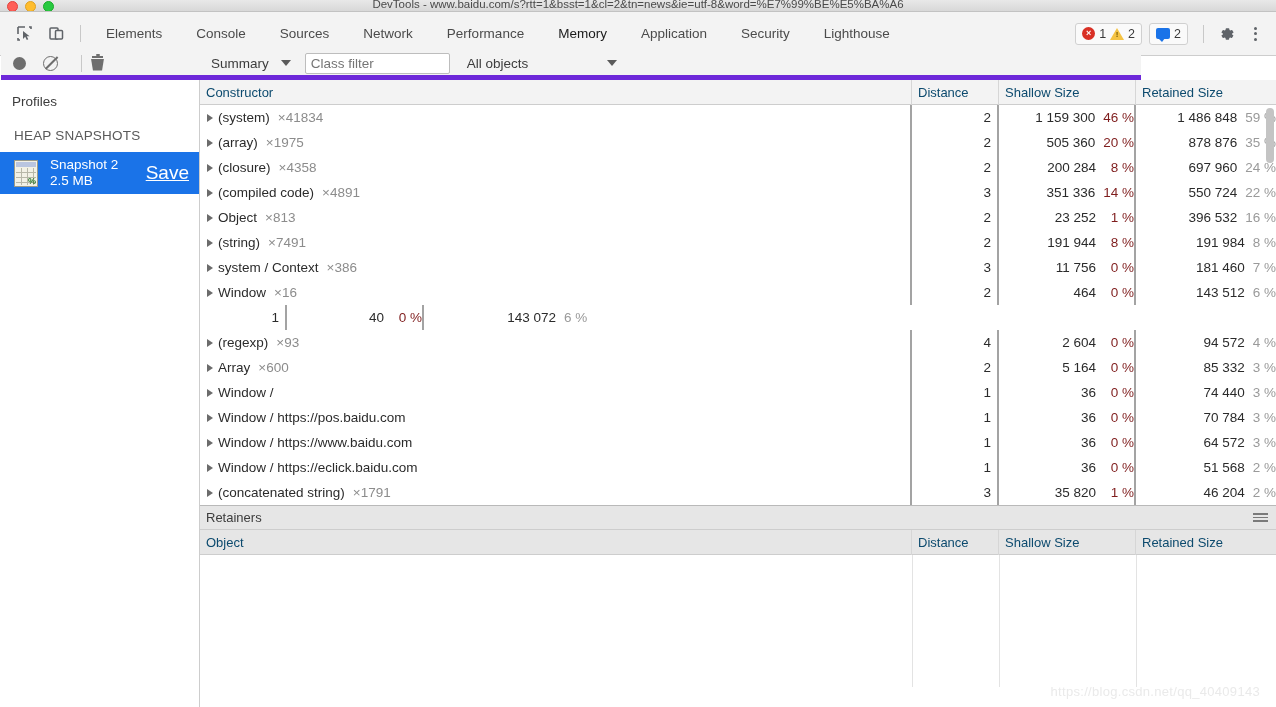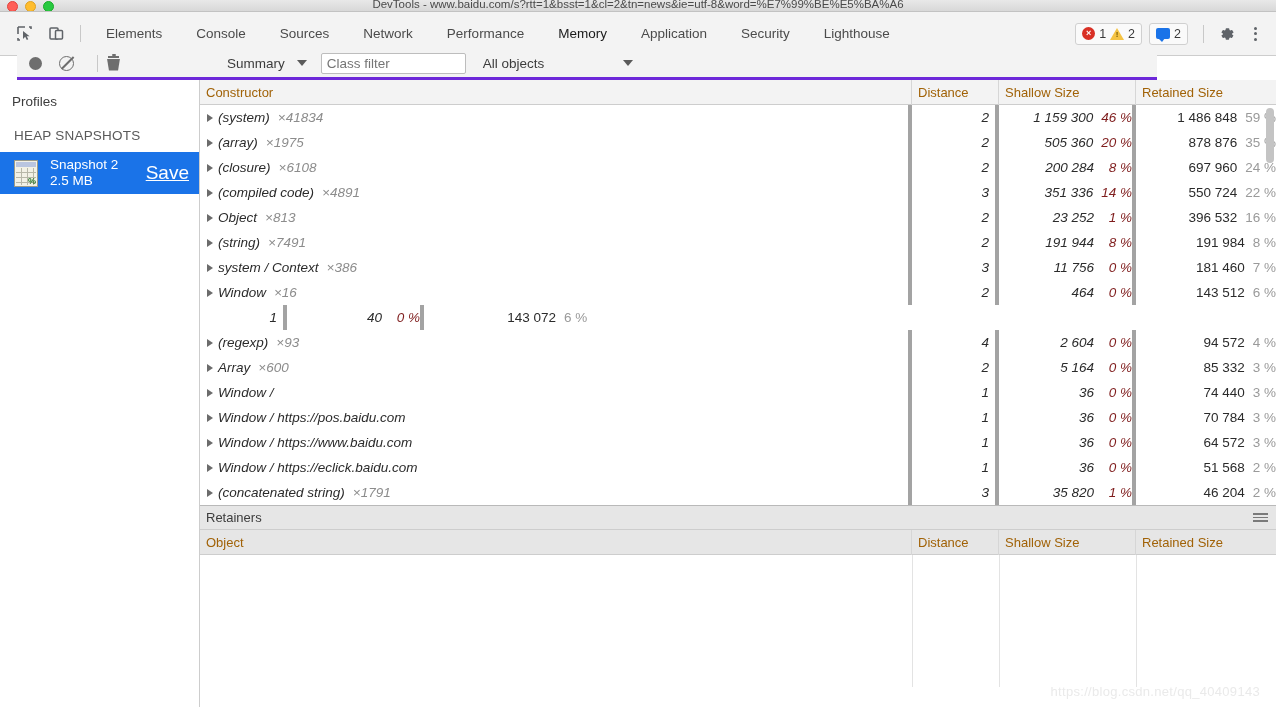--- a/index.html
+++ b/index.html
@@ -84,22 +84,22 @@
     border-left:4px solid transparent; border-right:3px solid transparent;
     border-top:4px solid #1a73e8;
   }
   .vsep { width:1px; height:18px; background:#c8c8c8; margin:0 8px; }
   .iconbtn { width:26px; height:26px; display:flex; align-items:center; justify-content:center; cursor:pointer; }
   .kebab { display:flex; flex-direction:column; gap:2.5px; align-items:center; }
   .kebab i { width:3px; height:3px; background:#5f6368; border-radius:50%; display:block; }
 
   
   .subbar {
-    position:absolute; left:17px; top:46px; width:1140px; height:34px;
-    background:#f3f3f3; border-bottom:3px solid #6d28d9;
+    position:absolute; left:1px; top:46px; width:1140px; height:34px;
+    background:#f3f3f3; border-bottom:5px solid #6d28d9;
   }
   .subbar-left {
     position:absolute; left:0; top:0; width:200px; height:34px;
     display:flex; align-items:center; padding-left:12px; gap:0;
   }
   .rec-dot { width:13px; height:13px; border-radius:50%; background:#6e6e6e; cursor:pointer; }
   .clear-circ {
     width:15px; height:15px; border-radius:50%; border:1.7px solid #6e6e6e;
     position:relative; cursor:pointer;
   }
@@ -183,35 +183,35 @@
   
   .content {
     position:absolute; left:200px; top:80px; right:0; bottom:0; background:#fff;
   }
 
   .grid-head {
     display:flex; height:25px; background:#f3f3f3;
     border-bottom:1px solid #cdcdcd; align-items:center;
   }
   .grid-head .cell {
-    font-size:13px; color:#a16207; padding-left:6px;
+    font-size:13px; color:#0c4a6e; padding-left:6px;
     border-right:1px solid #d6d6d6; height:25px; line-height:25px;
     overflow:hidden; white-space:nowrap;
   }
   .c-ctor { width:712px; }
   .c-dist { width:87px; }
   .c-shal { width:137px; }
   .c-ret  { flex:1; border-right:none !important; }
 
   .rows { position:relative; height:400px; overflow:hidden; }
   .row {
     display:flex; height:25px; align-items:center; font-size:13.5px; color:#2b2b2b;
   }
   .row .cell { height:25px; line-height:25px; overflow:hidden; white-space:nowrap; }
-  .row .cell.n { border-right:4px solid #a3a3a3;font-style:italic; }
+  .row .cell.n { border-right:2px solid #a3a3a3; }
   .ctor-cell { display:flex; align-items:center; padding-left:7px; }
   .tri {
     width:0;height:0;border-top:4.5px solid transparent;border-bottom:4.5px solid transparent;
     border-left:6px solid #6b6b6b; margin-right:5px; flex:0 0 auto; cursor:pointer;
   }
   .ctor-name { color:#2b2b2b; }
   .ctor-count { color:#8c8c8c; margin-left:8px; }
   .dist-val { width:87px; text-align:right; padding-right:6px; }
   .shal-val { width:137px; display:flex; justify-content:flex-end; gap:8px; }
   .ret-val  { flex:1; display:flex; justify-content:flex-start; padding-left:8px; gap:8px; }
@@ -415,21 +415,21 @@
           </div>
           <div class="cell ret-val">
             <span class="ret-inner">878 876</span>
             <span class="pctv2">35 %</span>
           </div>
         </div>
         <div class="row">
           <div class="cell ctor-cell n c-ctor">
             <span class="tri"></span>
             <span class="ctor-name">(closure)</span>
-            <span class="ctor-count">×6108</span>
+            <span class="ctor-count">×4358</span>
           </div>
           <div class="cell n dist-val">2</div>
           <div class="cell n shal-val">
             <span>200 284</span>
             <span class="pctv">8 %</span>
           </div>
           <div class="cell ret-val">
             <span class="ret-inner">697 960</span>
             <span class="pctv2">24 %</span>
           </div>

